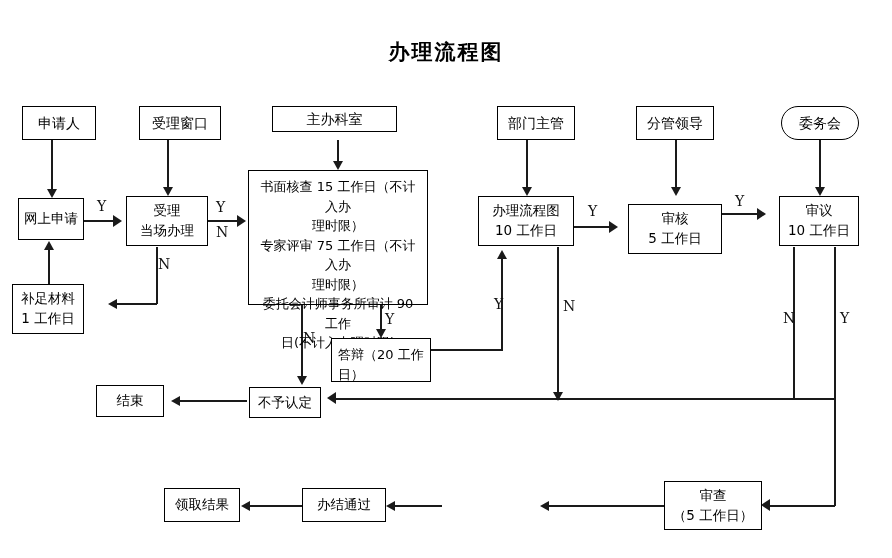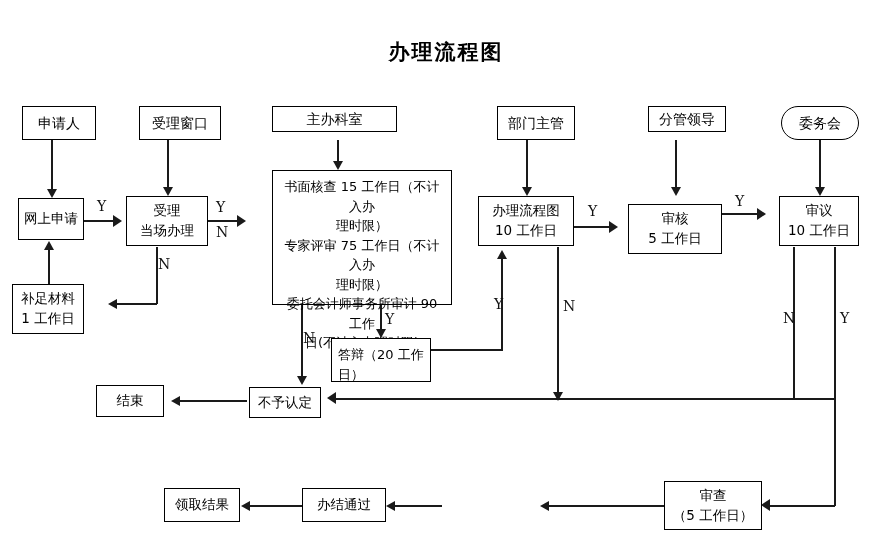--- a/index.html
+++ b/index.html
@@ -86,42 +86,42 @@
   </div>
   <div class="node hdr" style="left:139px;top:106px;width:82px;height:34px;">
     <span class="ln">受理窗口</span>
   </div>
   <div class="node hdr" style="left:272px;top:106px;width:125px;height:22px;">
     <span class="ln">主办科室</span>
   </div>
   <div class="node hdr" style="left:497px;top:106px;width:78px;height:34px;">
     <span class="ln">部门主管</span>
   </div>
-  <div class="node hdr" style="left:636px;top:106px;width:78px;height:26px;margin-left:12px;">
+  <div class="node hdr" style="left:636px;top:106px;width:78px;height:34px;">
     <span class="ln">分管领导</span>
   </div>
   <div class="node hdr" style="left:781px;top:106px;width:78px;height:34px;border-radius:17px;">
     <span class="ln">委务会</span>
   </div>
 
   <div class="node" style="left:18px;top:198px;width:66px;height:42px;">
     <span class="ln">网上申请</span>
   </div>
 
   <div class="node" style="left:126px;top:196px;width:82px;height:50px;">
     <span class="ln">受理</span>
     <span class="ln">当场办理</span>
   </div>
 
   <div class="node" style="left:12px;top:284px;width:72px;height:50px;">
     <span class="ln">补足材料</span>
     <span class="ln">1 工作日</span>
   </div>
 
-  <div class="node big" style="left:248px;top:170px;width:180px;height:135px;margin-left:24px;">
+  <div class="node big" style="left:248px;top:170px;width:180px;height:135px;">
     <span class="ln">书面核查 15 工作日（不计入办</span>
     <span class="ln">理时限）</span>
     <span class="ln">专家评审 75 工作日（不计入办</span>
     <span class="ln">理时限）</span>
     <span class="ln">委托会计师事务所审计 90 工作</span>
     <span class="ln">日(不计入办理时限)</span>
   </div>
 
   <div class="node big lft" style="left:331px;top:338px;width:100px;height:44px;text-align:left;padding-left:6px;">
     <span class="ln">答辩（20 工作</span>

